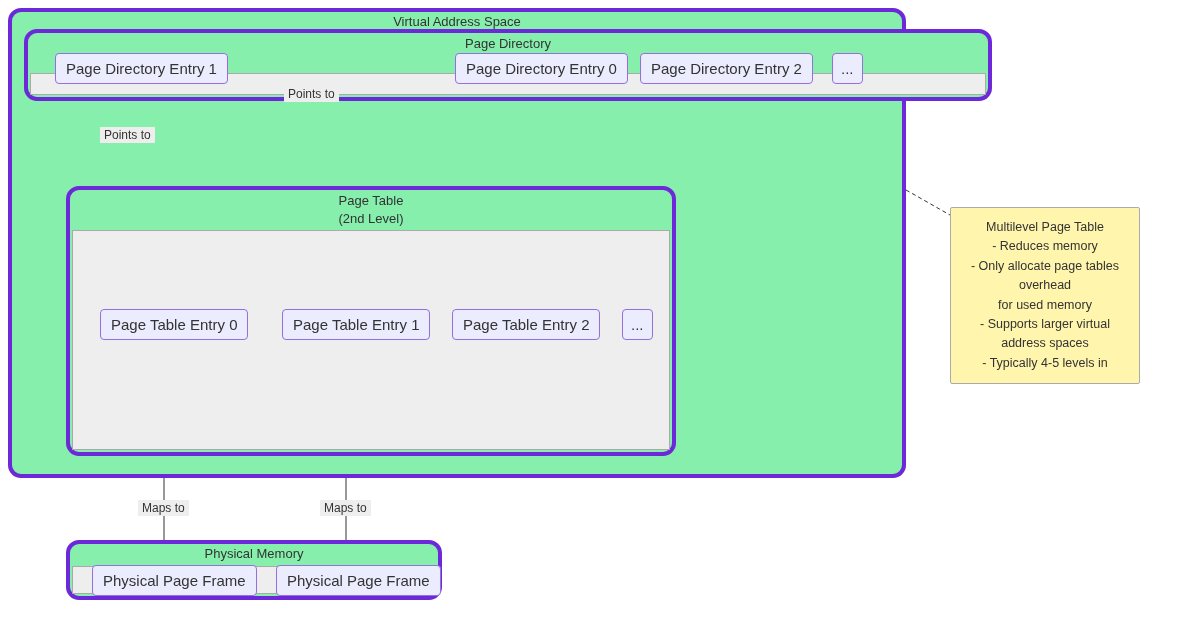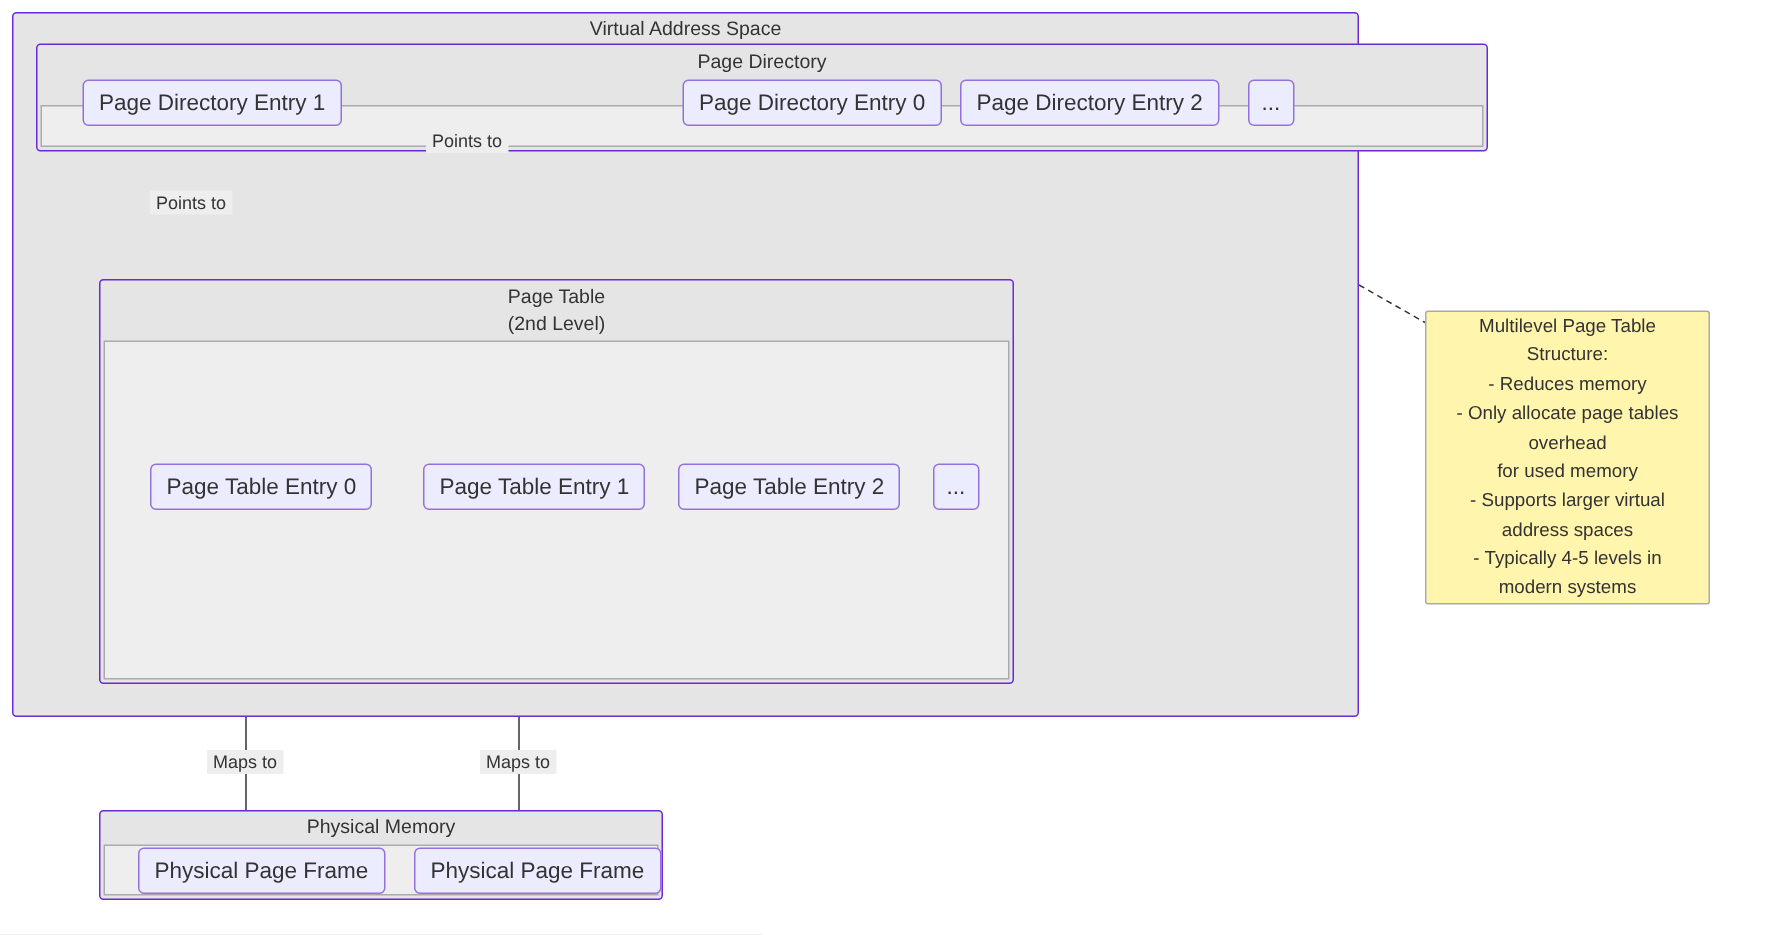--- a/index.html
+++ b/index.html
@@ -9,23 +9,23 @@
     font-family: Arial, Helvetica, sans-serif;
     font-size: 12px;
     background: #fff;
     width: 1178px;
     height: 623px;
     position: relative;
     color: #333;
   }
   .container-box {
     position: absolute;
-    border: 1px solid #6d28d9;
-    background: #e5e5e5;
-    border-radius: 3px;
+    border: 4px solid #6d28d9;
+    background: #86efac;
+    border-radius: 13px;
   }
   .container-title {
     text-align: center;
     padding: 2px 0;
     font-size: 13px;
   }
   .container-body {
     position: absolute;
     left: 2px;
     right: 2px;
@@ -40,20 +40,21 @@
     border-radius: 4px;
     text-align: center;
     padding: 6px 10px;
     font-size: 15px;
   }
   .note-box {
     position: absolute;
     background: #fff5ad;
     border: 1px solid #aaa;
     border-radius: 2px;
+    padding: 10px;
     text-align: center;
     font-size: 12.5px;
     line-height: 1.55;
   }
   .edge-label {
     position: absolute;
     background: #eee;
     padding: 1px 4px;
     font-size: 12px;
     white-space: nowrap;
@@ -146,22 +147,20 @@
   <span>Physical Page Frame</span>
 </div>
 
 <div class="edge-label" style="left:284px; top:86px;">Points to</div>
 <div class="edge-label" style="left:100px; top:127px;">Points to</div>
 <div class="edge-label" style="left:138px; top:500px;">Maps to</div>
 <div class="edge-label" style="left:320px; top:500px;">Maps to</div>
 
 <div class="note-box" style="left:950px; top:207px; width:190px;">
   <div>Multilevel Page Table</div>
-  <div>Structure:</div>
   <div>- Reduces memory</div>
   <div>- Only allocate page tables</div>
   <div>overhead</div>
   <div>for used memory</div>
   <div>- Supports larger virtual</div>
   <div>address spaces</div>
   <div>- Typically 4-5 levels in</div>
-  <div>modern systems</div>
 </div>
 
 </body></html>

